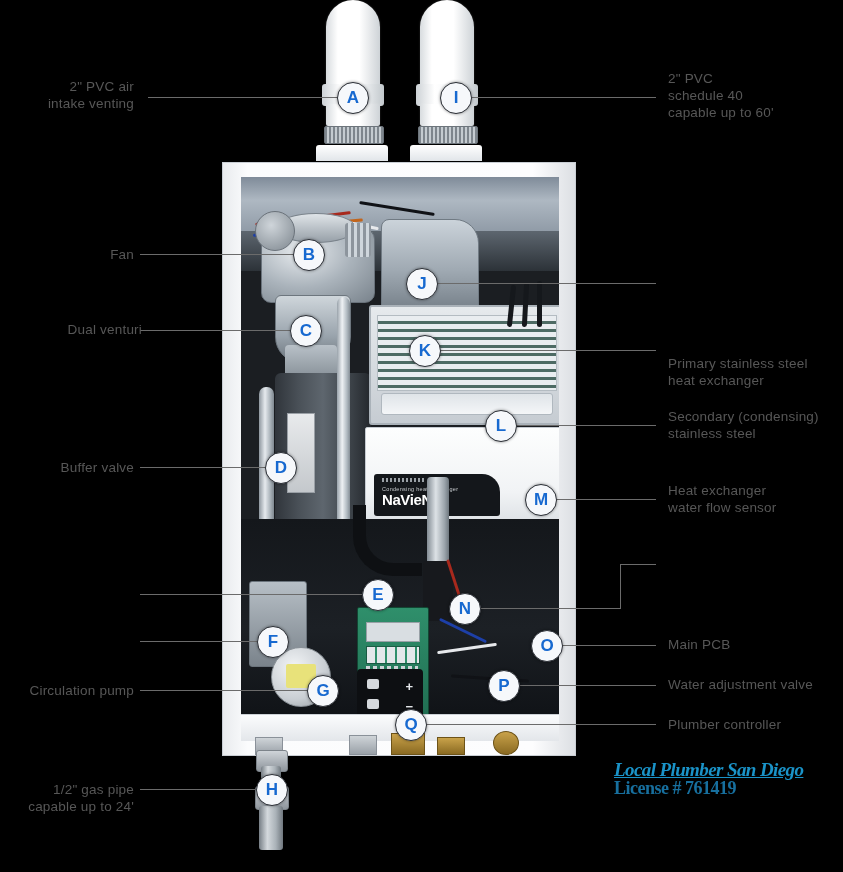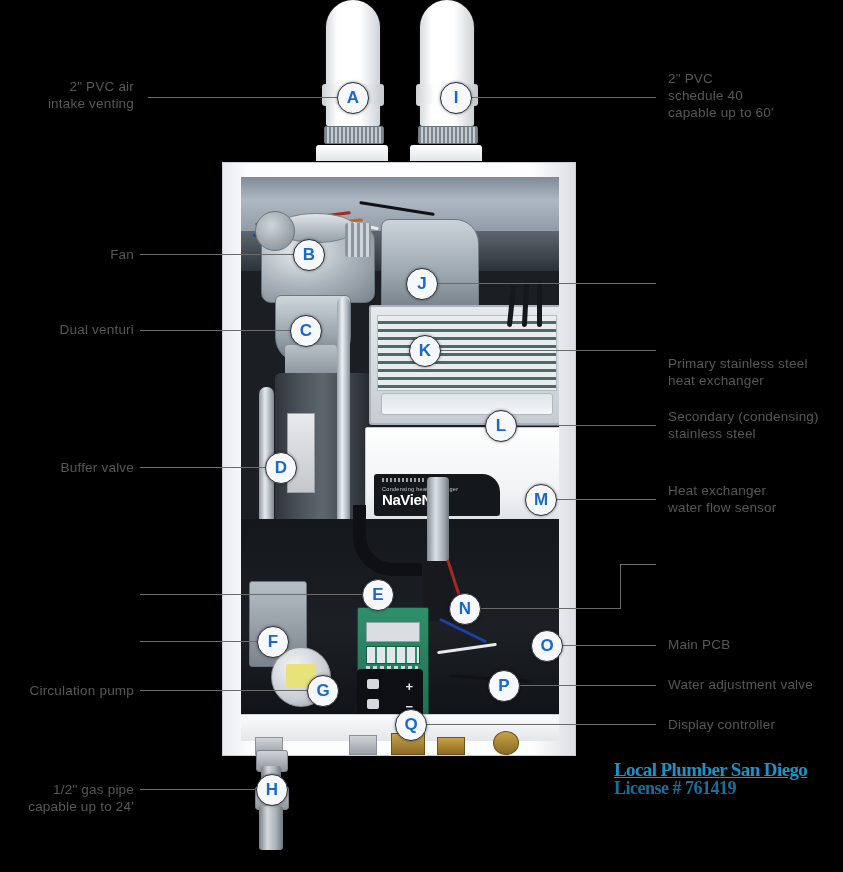--- a/index.html
+++ b/index.html
@@ -402,20 +402,21 @@
   }
   .logo-line2 {
     font-family: "Liberation Serif", serif;
     font-weight: bold;
     font-size: 19px;
     line-height: 20px;
     letter-spacing: -.6px;
     color: #1a93c8;
     text-decoration: underline;
     margin-top: -2px;
+    font-style: italic;
   }
   .logo-line3 {
     font-family: "Liberation Serif", serif;
     font-weight: bold;
     font-size: 18px;
     line-height: 19px;
     letter-spacing: -.5px;
     color: #176f9e;
     margin-top: -1px;
   }
@@ -578,37 +579,37 @@
   <div class="marker" style="left:257px; top:626px;">F</div>
   <div class="marker" style="left:531px; top:630px;">O</div>
   <div class="marker" style="left:307px; top:675px;">G</div>
   <div class="marker" style="left:488px; top:670px;">P</div>
   <div class="marker" style="left:395px; top:709px;">Q</div>
   <div class="marker" style="left:256px; top:774px;">H</div>
 
   <div class="callout-label left" style="left:0px; top:78px; width:134px;">2" PVC air
 intake venting</div>
   <div class="callout-label left" style="left:0px; top:246px; width:134px;">Fan</div>
-  <div class="callout-label left" style="left:0px; top:321px; width:134px;">Dual venturi</div>
+  <div class="callout-label left" style="left:0px; top:321px; width:134px;padding-left:8px;">Dual venturi</div>
   <div class="callout-label left" style="left:0px; top:459px; width:134px;">Buffer valve</div>
   <div class="callout-label left" style="left:0px; top:682px; width:134px;">Circulation pump</div>
   <div class="callout-label left" style="left:0px; top:781px; width:134px;">1/2" gas pipe
 capable up to 24'</div>
 
   <div class="callout-label right" style="left:668px; top:70px; width:175px;">2" PVC
 schedule 40
 capable up to 60'</div>
   <div class="callout-label right" style="left:668px; top:333px; width:175px;margin-top:22px;">Primary stainless steel
 heat exchanger</div>
   <div class="callout-label right" style="left:668px; top:408px; width:178px;">Secondary (condensing)
 stainless steel</div>
   <div class="callout-label right" style="left:668px; top:482px; width:175px;">Heat exchanger
 water flow sensor</div>
   <div class="callout-label right" style="left:668px; top:676px; width:175px;">Water adjustment valve</div>
   <div class="callout-label right" style="left:668px; top:636px; width:175px;">Main PCB</div>
-  <div class="callout-label right" style="left:668px; top:716px; width:175px;">Display controller</div>
+  <div class="callout-label right" style="left:668px; top:716px; width:175px;">Plumber controller</div>
 
   <div id="logo">
     <div class="logo-line2">Local Plumber San Diego</div>
     <div class="logo-line3">License # 761419</div>
   </div>
 
 </div>
 
 </body></html>

